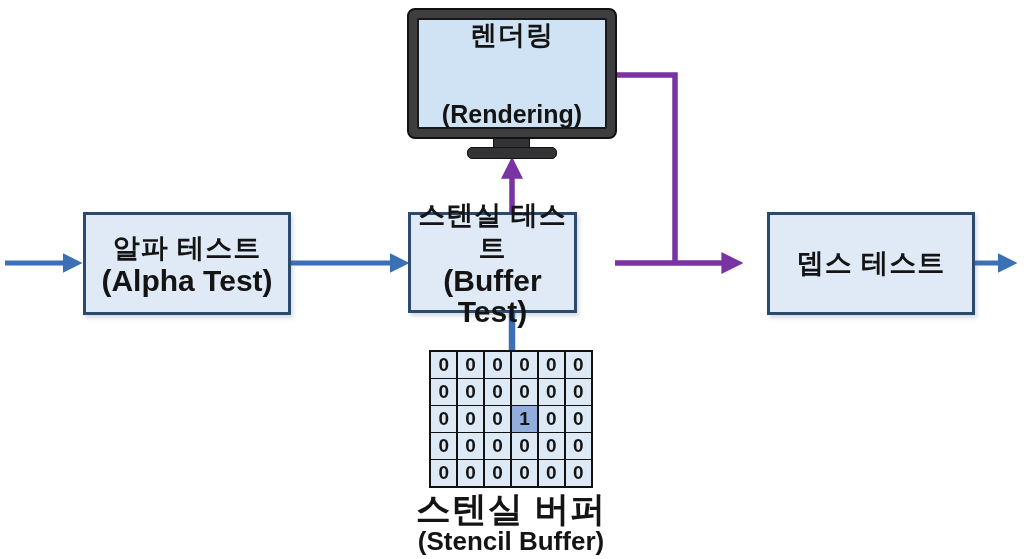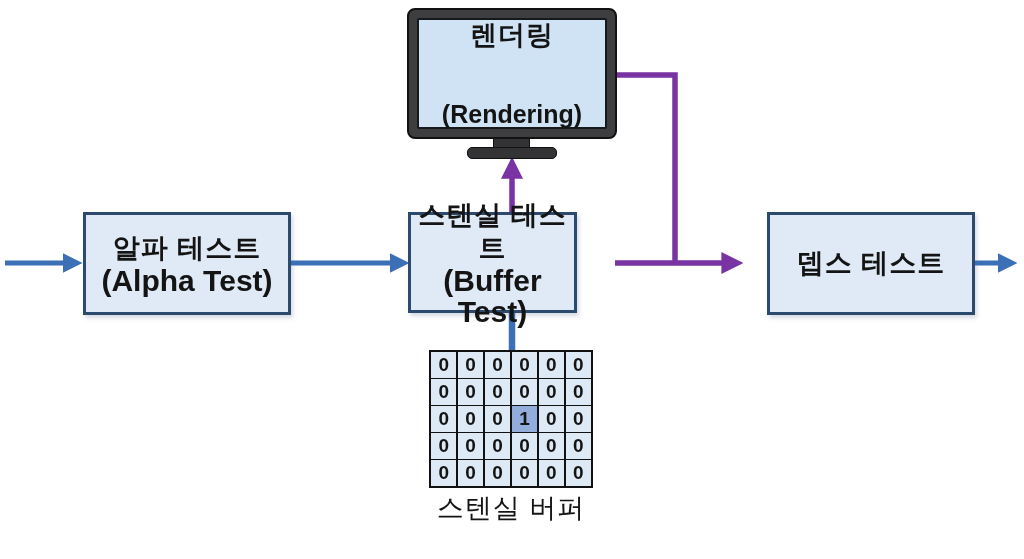--- a/index.html
+++ b/index.html
@@ -116,21 +116,21 @@
   }
   .buffer-grid .cell.hl { background: var(--grid-highlight); }
 
   .buffer-label {
     position: absolute;
     left: 381px; top: 492px;
     width: 260px;
     z-index: 3;
     text-align: center;
   }
-  .buffer-label .ko { font-size: 27px; font-weight: normal; line-height: 33px; letter-spacing: 1px; }
+  .buffer-label .ko { font-size: 35px; font-weight: bold; line-height: 33px; letter-spacing: 1px; }
   .buffer-label .en { font-size: 26px; font-weight: bold; line-height: 32px; }
 </style>
 </head>
 <body>
 
 <div class="canvas">
 
   <svg class="connectors" viewBox="0 0 1024 559">
     <defs>
       <marker id="mBlue" viewBox="0 0 4 4" refX="0.3" refY="2" markerWidth="4" markerHeight="4" orient="auto">
@@ -202,15 +202,16 @@
       <div class="cell">0</div>
       <div class="cell">0</div>
       <div class="cell">0</div>
       <div class="cell">0</div>
       <div class="cell">0</div>
       <div class="cell">0</div>
     </div>
 
   <div class="buffer-label">
     <div class="ko">스텐실 버퍼</div>
+    <div class="en">(Stencil Buffer)</div>
   </div>
 
 </div>
 
 </body></html>

